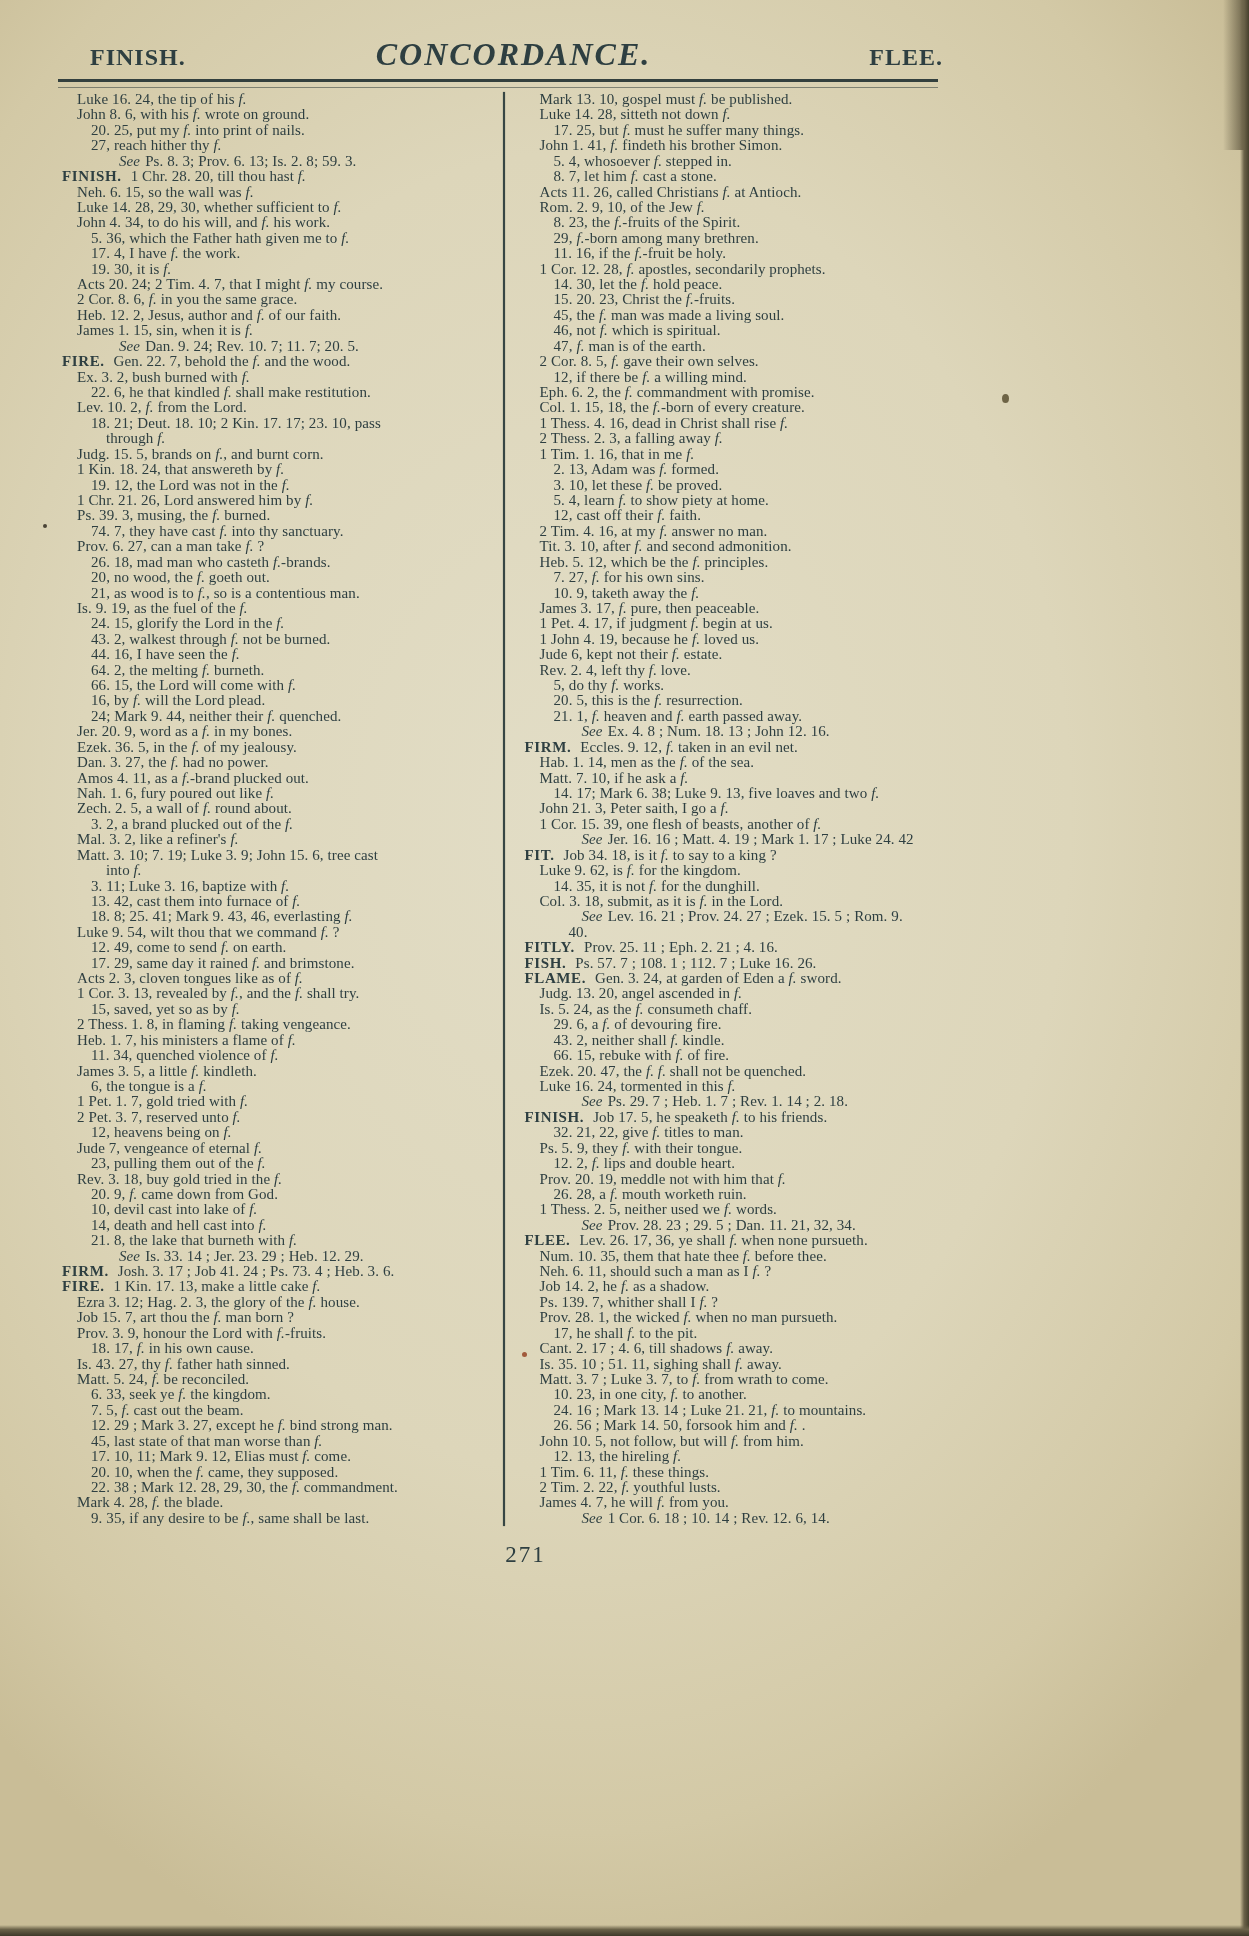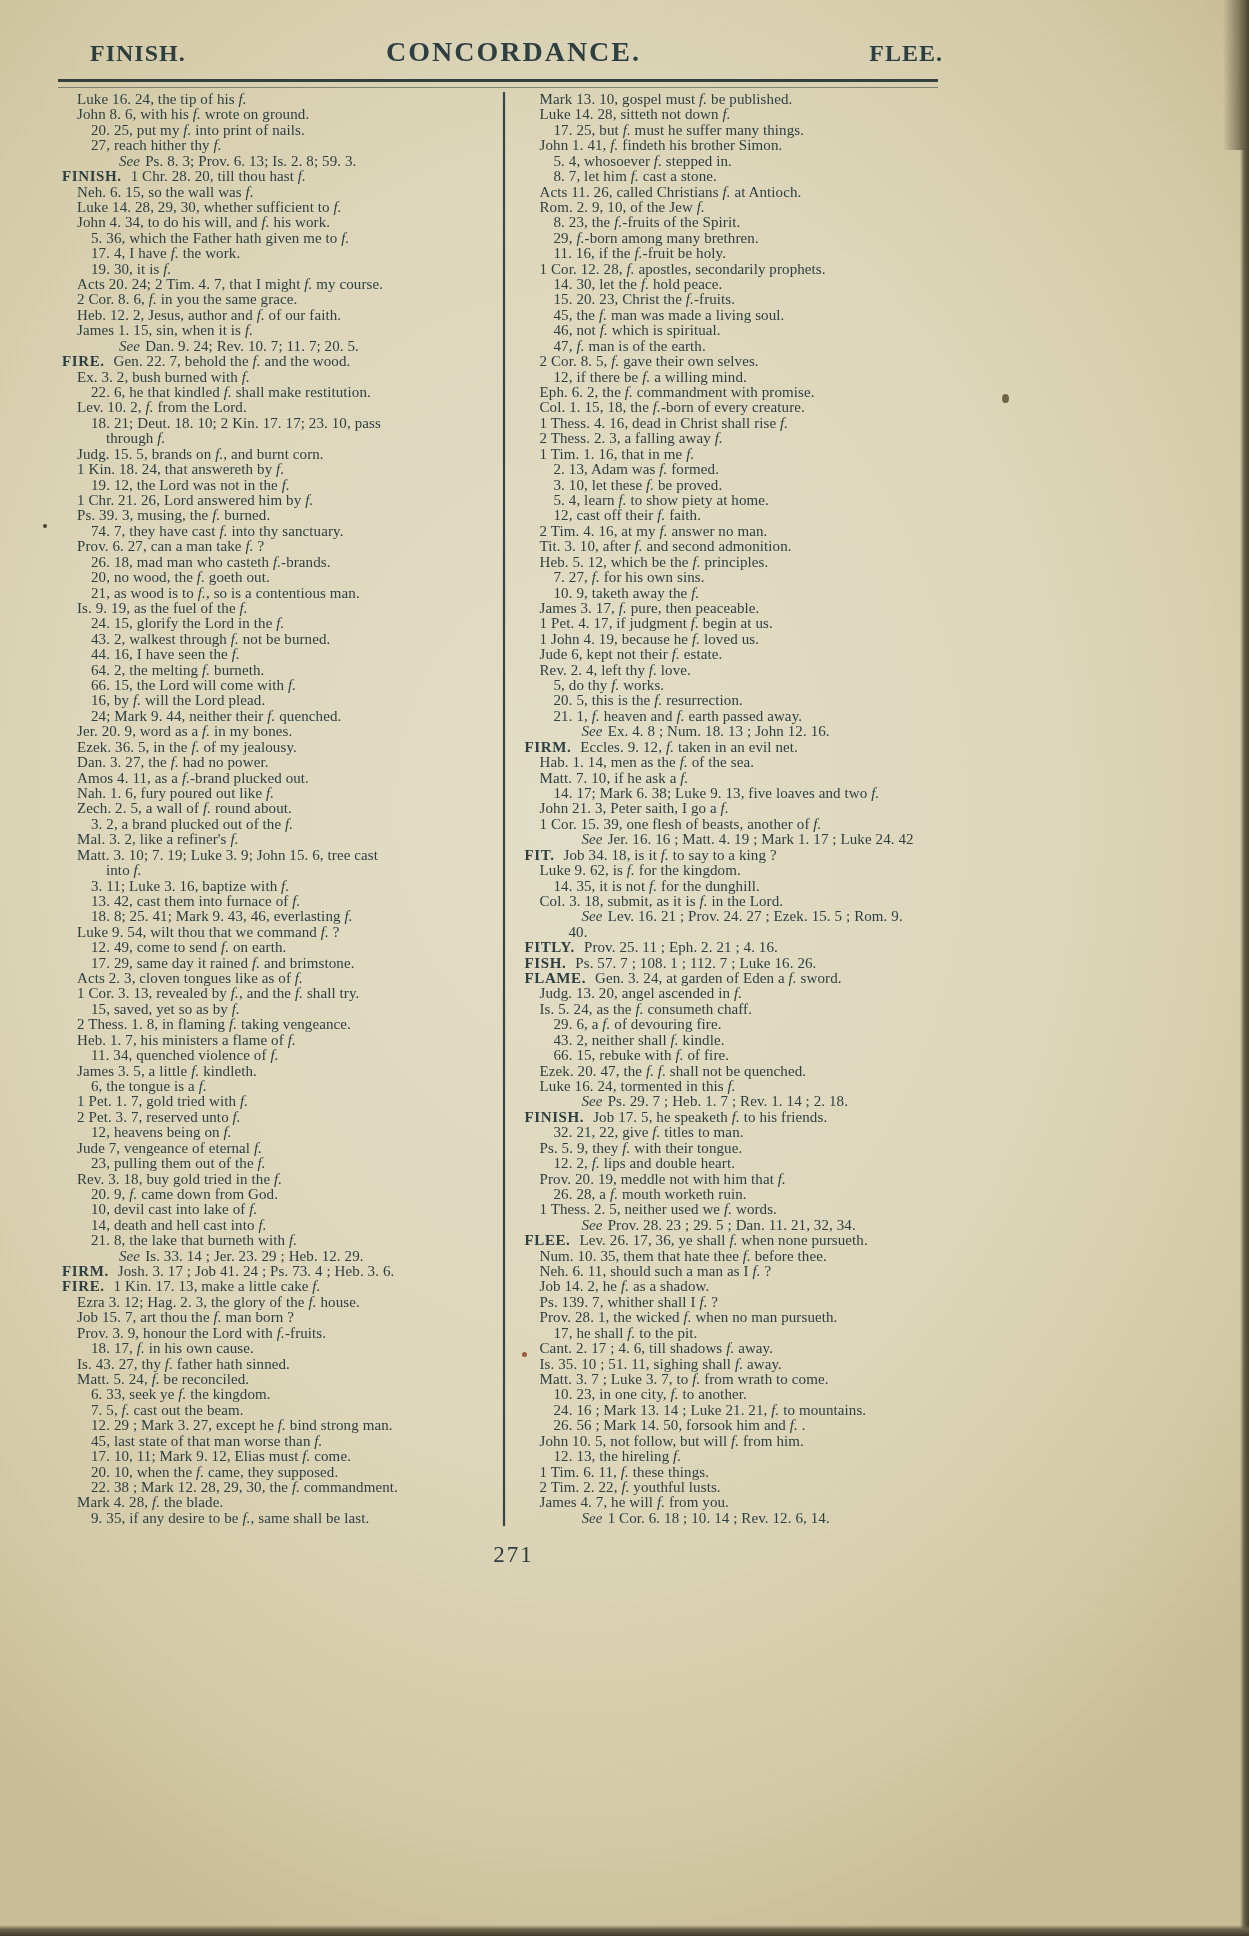--- a/index.html
+++ b/index.html
@@ -16,40 +16,40 @@
     background:linear-gradient(to top,#3f3a2b 0%,#6b6349 60%,rgba(107,99,73,0) 100%);}
   .corner-tr{position:absolute;right:0;top:0;width:26px;height:150px;
     background:linear-gradient(to left,#5a523b,rgba(90,82,59,0));}
   .speck{position:absolute;border-radius:50%;}
 
   header.pagehead{
     position:absolute;left:62px;top:36px;width:903px;
     display:grid;grid-template-columns:1fr auto 1fr;align-items:baseline;
   }
   .head-left{justify-self:start;margin-left:28px;font-weight:bold;font-size:24px;letter-spacing:1px;}
-  .head-center{justify-self:center;font-weight:bold;font-size:28px;letter-spacing:2px;}
+  .head-center{justify-self:center;font-weight:bold;font-style:italic;font-size:32px;letter-spacing:2px;}
   .head-right{justify-self:end;margin-right:22px;font-weight:bold;font-size:24px;letter-spacing:1px;}
 
   .rule{position:absolute;left:58px;top:79px;width:880px;height:5px;
     border-top:3px solid #33403e;border-bottom:1px solid rgba(51,64,62,.55);}
 
   main.columns{position:absolute;left:62px;top:92px;width:905px;display:flex;justify-content:flex-end;}
   .col{width:441px;}
   .divider{width:2px;background:#374644;margin-left:3px;box-shadow:0 0 1px #374644;}
   .col.right{padding-left:20px;width:446px;}
 
   .line{white-space:nowrap;height:15.43px;line-height:15.43px;font-size:15px;letter-spacing:.1px;}
   .ind0{padding-left:0;}
   .ind1{padding-left:15px;}
   .ind2{padding-left:29px;}
   .ind3{padding-left:44px;}
   .kw{font-weight:bold;letter-spacing:.6px;margin-right:9px;}
   .see{font-style:italic;margin-right:5px;margin-left:28px;}
 
-  footer.pagefoot{position:absolute;left:62px;top:1542px;width:903px;text-align:center;}
+  footer.pagefoot{position:absolute;left:74px;top:1542px;width:903px;text-align:center;}
   .pageno{font-size:23px;letter-spacing:2px;color:#2e3f41;}
 </style>
 </head>
 <body>
 
 <div class="scan">
 
   <header class="pagehead">
     <span class="head-left">FINISH.</span>
     <span class="head-center">CONCORDANCE.</span>

